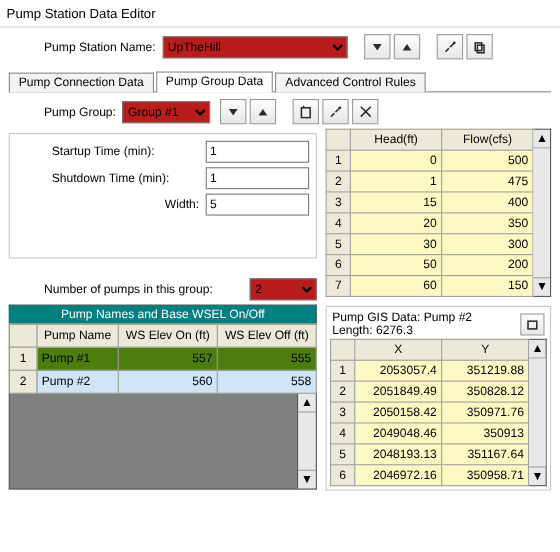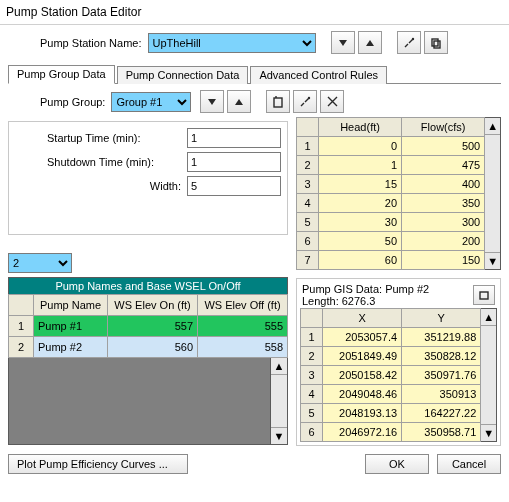--- a/index.html
+++ b/index.html
@@ -22,21 +22,21 @@
     padding: 6px 8px 8px 8px;
   }
   .row { display: flex; align-items: center; }
   .label { margin-right: 6px; white-space: nowrap; padding-left: 32px; }
 
   
   select.combo {
     font: inherit;
     height: 20px;
     border: 1px solid #7a7a7a;
-    background: #7dd3fc;
+    background: #b91c1c;
   }
   input.text {
     font: inherit;
     border: 1px solid #7a7a7a;
     height: 18px;
     padding: 0 3px;
     background: #fff;
   }
   input.text.num { width: 40px; }
 
@@ -140,21 +140,21 @@
 
   
   .pn-title {
     background: #008080;
     color: #fff;
     text-align: center;
     padding: 2px 0;
     border: 1px solid #5a5a5a;
     border-bottom: none;
   }
-  .pn-grid { width: 100%; border:1px solid #5a5a5a; border-collapse:collapse; background:#22c55e;}
+  .pn-grid { width: 100%; border:1px solid #5a5a5a; border-collapse:collapse; background:#4d7c0f;}
   .pn-grid th, .pn-grid td { border:1px solid #a0a0a0; padding:2px 4px; font-size:11px; height:16px;}
   .pn-grid th { background:#ece9d8; font-weight:normal; text-align:center; }
   .pn-grid td.rh { background:#ece9d8; text-align:center; width:16px; }
   .pn-grid td.num { text-align:right; }
   .pn-grid tr.sel td:not(.rh) { background:#cfe4f7; }
   .pn-below {
     background:#808080; height:86px;
     border:1px solid #5a5a5a; border-top:none;
     display:flex;
   }
@@ -227,22 +227,22 @@
     <span class="tb-btn">
       <svg width="12" height="12">
           <rect x="2" y="2" width="6" height="7" class="ico-stroke"></rect>
           <rect x="4" y="4" width="6" height="7" class="ico-stroke" fill="#fff"></rect>
         </svg>
     </span>
   </div>
 
   <div class="tabs">
     <div class="tab-row">
+      <div class="tab">Pump Connection Data</div>
       <div class="tab active">Pump Group Data</div>
-      <div class="tab">Pump Connection Data</div>
       <div class="tab">Advanced Control Rules</div>
     </div>
   </div>
 
   <div class="row" style="margin:6px 0 4px 0;">
     <span class="label">Pump Group:</span>
     <select class="combo" style="width:80px;">
       <option>Group #1</option>
     </select>
     <span style="width:6px;display:inline-block;"></span>
@@ -288,20 +288,21 @@
           <span class="label" style="width:160px;">Shutdown Time (min):</span>
           <input class="text num" style="width: 86px;" value="1">
         </div>
         <div class="row">
           <span class="label" style="width:160px;text-align:right;">Width:</span>
           <input class="text num" style="width: 86px;" value="5">
         </div>
       </div>
 
       <div class="row" style="margin-top:18px;">
+        <span class="label" style="width:190px;">Number of pumps in this group:</span>
         <select class="combo" style="width:64px;">
           <option>2</option>
         </select>
       </div>
 
       <div style="margin-top:4px;">
         <div class="pn-title">Pump Names and Base WSEL On/Off</div>
         <table class="pn-grid">
           <tbody>
               <tr>
@@ -437,39 +438,33 @@
                   <td class="num">350971.76</td>
                 </tr>
             <tr>
                   <td class="rh">4</td>
                   <td class="num">2049048.46</td>
                   <td class="num">350913</td>
                 </tr>
             <tr>
                   <td class="rh">5</td>
                   <td class="num">2048193.13</td>
-                  <td class="num">164227.22</td>
+                  <td class="num">351167.64</td>
                 </tr>
             <tr>
                   <td class="rh">6</td>
                   <td class="num">2046972.16</td>
                   <td class="num">350958.71</td>
                 </tr>
           </tbody>
             </table>
           <div class="vscroll">
             <div class="arrow">▲</div>
             <div class="track"></div>
             <div class="arrow">▼</div>
           </div>
         </div>
       </div>
     </div>
   </div>
 
-  <div class="bottom">
-    <button class="btn wide">Plot Pump Efficiency Curves ...</button>
-    <span class="spacer"></span>
-    <button class="btn">OK</button>
-    <button class="btn">Cancel</button>
-  </div>
 
 </div>
 
 </body></html>

